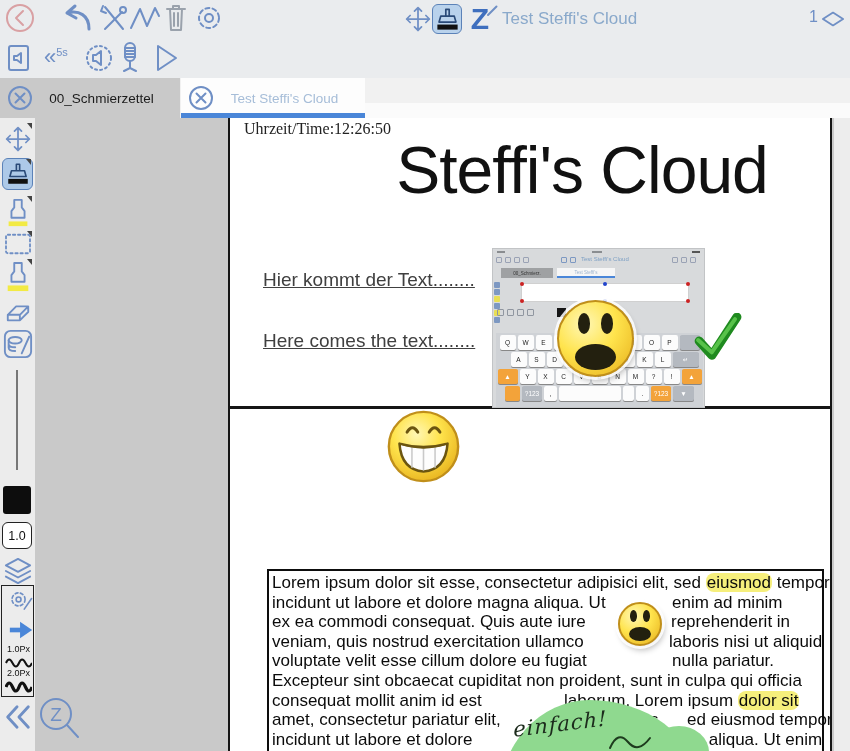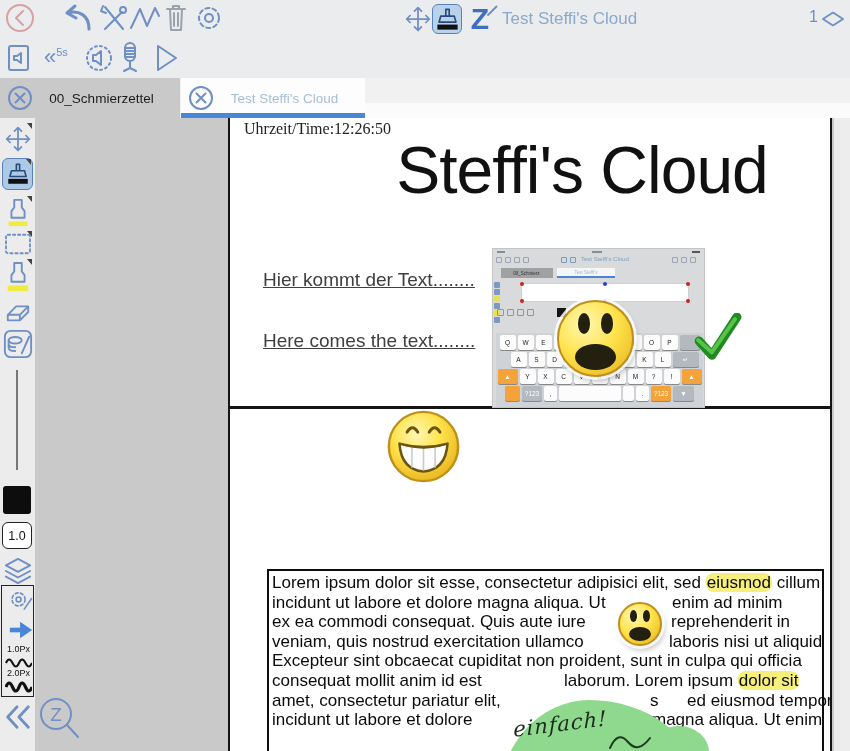--- a/index.html
+++ b/index.html
@@ -482,24 +482,25 @@
             <path d="M23 25 q5.5 -9 11 0" stroke="#6b5510" stroke-width="3.2" fill="none" stroke-linecap="round"></path>
             <path d="M46 25 q5.5 -9 11 0" stroke="#6b5510" stroke-width="3.2" fill="none" stroke-linecap="round"></path>
             <path d="M15 37 Q40 44 65 37 Q63 64 40 66 Q17 64 15 37 Z" fill="#fdfdfd" stroke="#6b5510" stroke-width="2.6" stroke-linejoin="round"></path>
             <path d="M28 40.5 V62 M40 42 V65 M52 40.5 V62" stroke="#c9c9c9" stroke-width="1.6" fill="none"></path>
             <path d="M15 37 Q40 46 65 37" stroke="#6b5510" stroke-width="1.6" fill="none"></path>
           </svg>
         </div>
 
         <div class="lorem-block">
           <div id="loremLines">
-              <div class="lorem-line"><span><span>Lorem ipsum dolor sit esse, consectetur adipisici elit, sed </span><span class="hl">eiusmod</span><span> cillum</span></span></div>
+              <div class="lorem-line"><span><span>Lorem ipsum dolor sit esse, consectetur adipisici elit, sed </span><span class="hl">eiusmod</span><span> tempor</span></span></div>
               <div class="lorem-line"><span>incidunt ut labore et dolore magna aliqua. Ut</span><span class="abs" style="left: 400px;">enim ad minim</span></div>
               <div class="lorem-line"><span>ex ea commodi consequat. Quis aute iure</span><span class="abs" style="left: 399px;">reprehenderit in</span></div>
               <div class="lorem-line"><span>veniam, quis nostrud exercitation ullamco</span><span class="abs" style="left: 397px;">laboris nisi ut aliquid</span></div>
+              <div class="lorem-line"><span>voluptate velit esse cillum dolore eu fugiat</span><span class="abs" style="left: 400px;">nulla pariatur.</span></div>
               <div class="lorem-line"><span>Excepteur sint obcaecat cupiditat non proident, sunt in culpa qui officia</span></div>
               <div class="lorem-line"><span>consequat mollit anim id est</span><span class="abs" style="left: 292px;"><span>laborum. Lorem ipsum </span><span class="hl">dolor sit</span></span></div>
               <div class="lorem-line"><span>amet, consectetur pariatur elit,</span><span class="abs" style="left: 378px;">s</span><span class="abs" style="left: 415px;">ed eiusmod tempor</span></div>
               <div class="lorem-line"><span>incidunt ut labore et dolore</span><span class="abs" style="left: 380px;">magna aliqua. Ut enim</span></div>
             </div>
         </div>
 
         <div class="smiley" style="left:388px;top:484px;width:44px;height:44px;z-index:4;">
           <span class="eye l"></span>
             <span class="eye r"></span>

